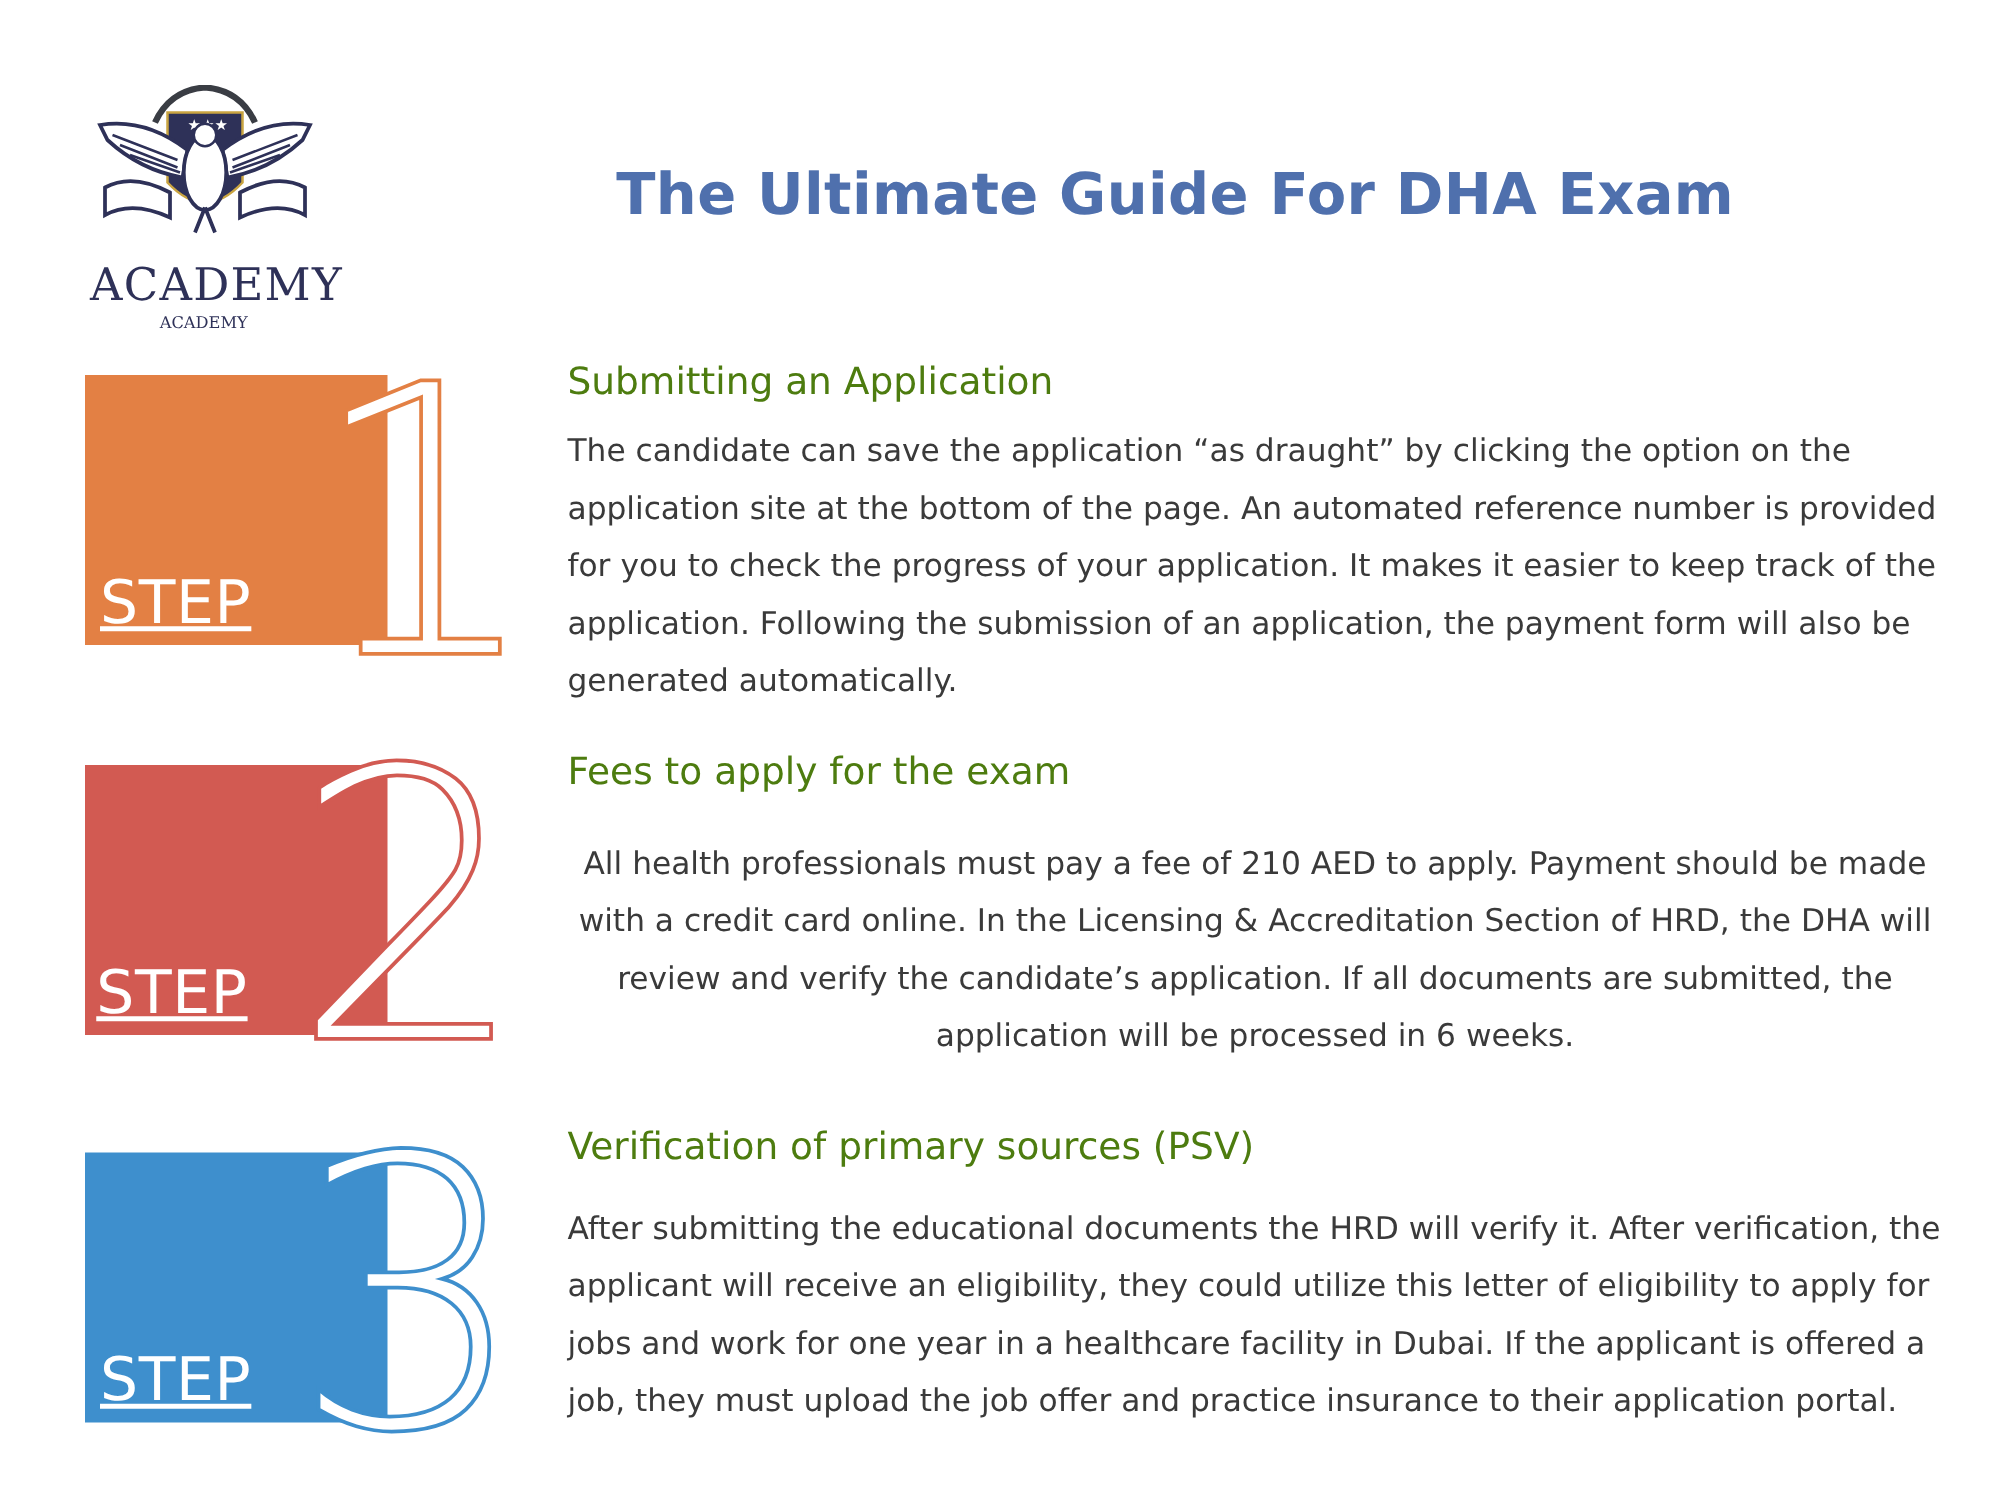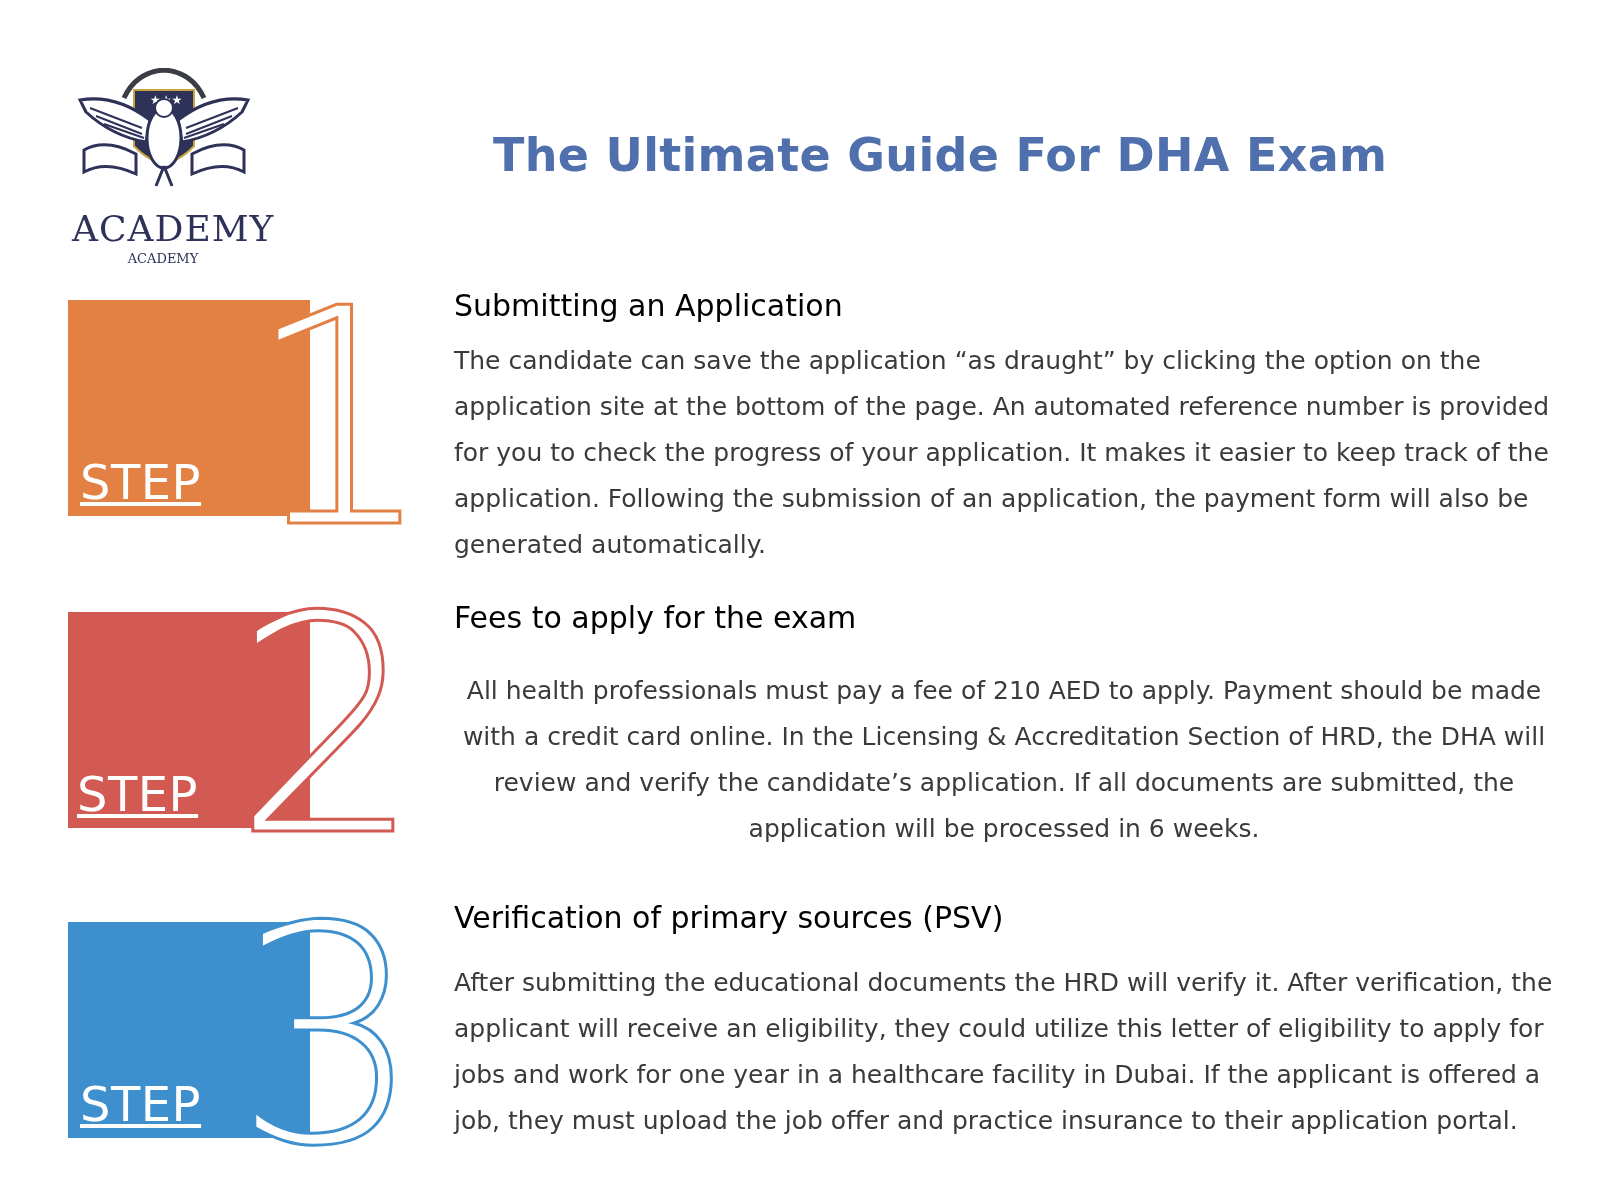--- a/index.html
+++ b/index.html
@@ -9,21 +9,21 @@
   .logo svg { position: absolute; left: 4px; top: 0; }
   .logo-name { position: absolute; left: 0; top: 140px; width: 182px; text-align: center; font-family: "DejaVu Serif", serif; font-size: 36px; letter-spacing: 1px; color: #2e3158; }
   .logo-sub { position: absolute; left: 0; top: 183px; width: 182px; text-align: center; font-family: "DejaVu Serif", serif; font-size: 13px; color: #2e3158; }
 
   .title { position: absolute; left: 477px; top: 112px; font-family: "DejaVu Sans", sans-serif; font-weight: bold; font-size: 46px; color: #4f70ad; letter-spacing: 0.3px; }
 
   .step { position: absolute; left: 0; width: 1600px; }
   .step-box { position: absolute; left: 68px; width: 242px; height: 216px; }
   .step-word { position: absolute; left: 12px; bottom: 6px; font-family: "DejaVu Sans", sans-serif; font-size: 48px; color: #ffffff; letter-spacing: 0.5px; text-decoration: underline; }
   .step-num { position: absolute; left: 250px; top: -18px; font-family: "DejaVu Sans", sans-serif; font-size: 300px; line-height: 1; color: #ffffff; font-weight: 300; }
-  .step-heading { position: absolute; left: 454px; font-size: 30px; color: #000000; }
+  .step-heading { position: absolute; left: 454px; font-size: 30px; color: #4d7c0f; }
   .step-body { position: absolute; left: 454px; width: 1100px; font-size: 25px; line-height: 46px; color: #3a3a3a; }
 </style>
 </head>
 <body>
 
 <div class="logo">
   <svg width="176" height="135" viewBox="0 0 176 135">
 
     <path d="M48 30 Q60 4 88 2 Q116 4 128 30" fill="none" stroke="#3a3d44" stroke-width="5"></path>
 

